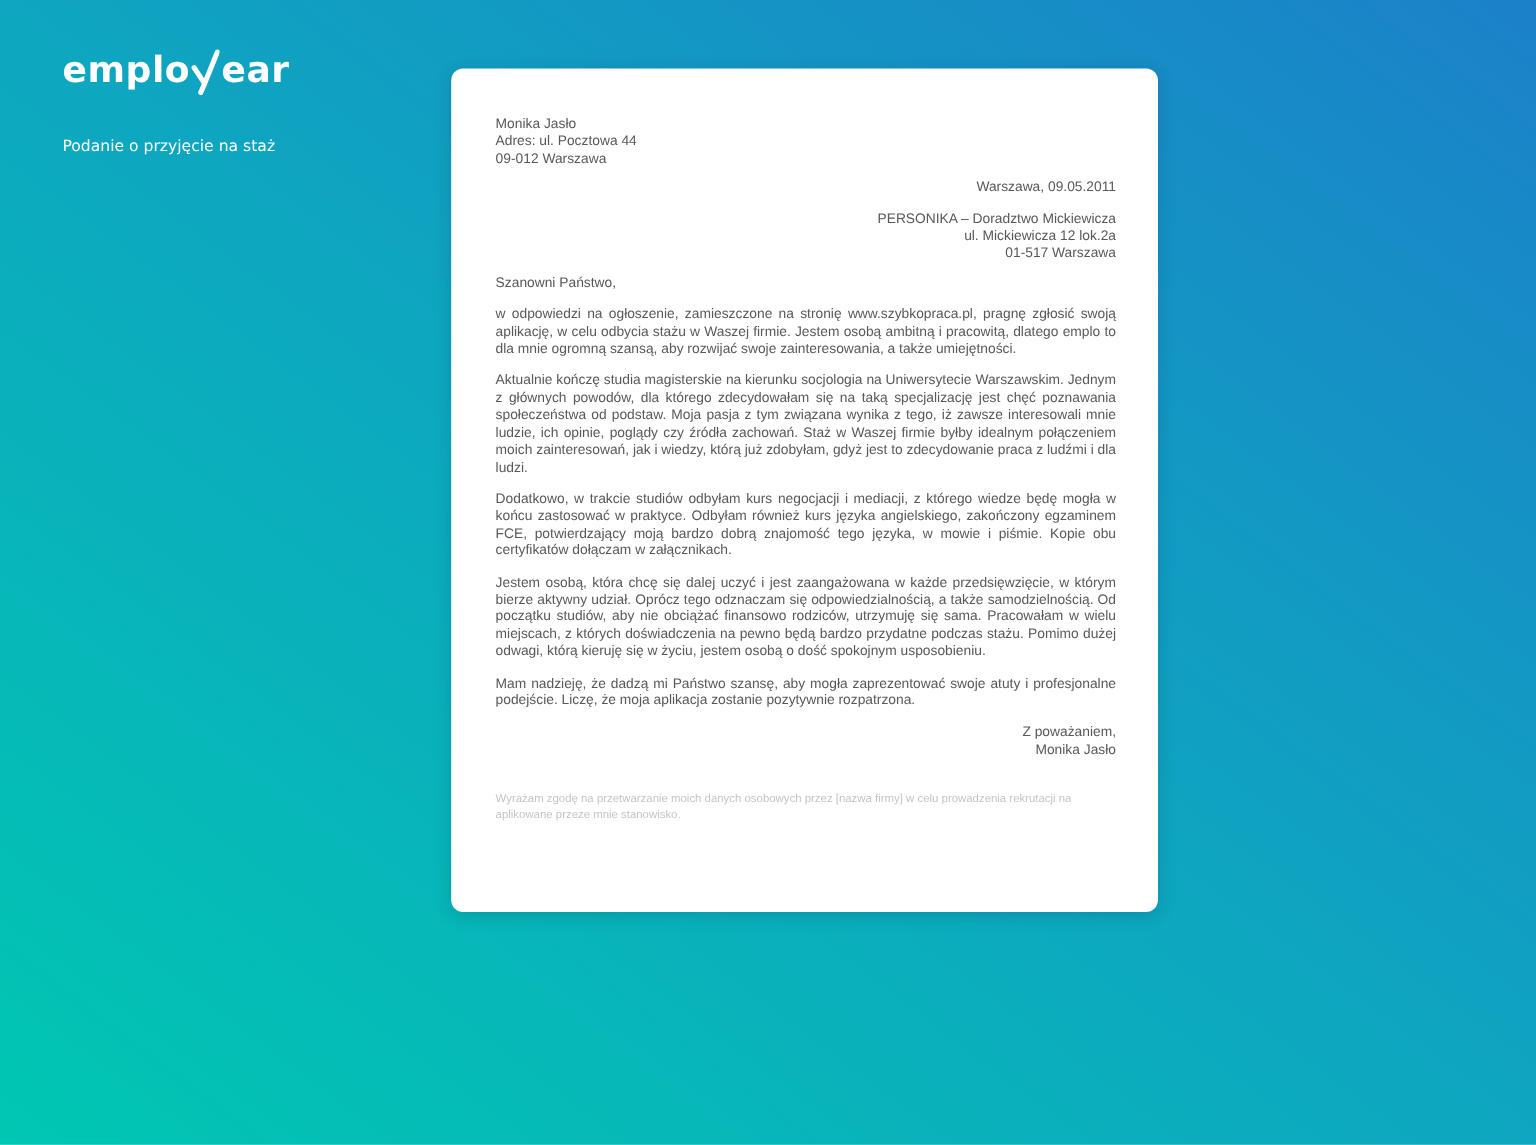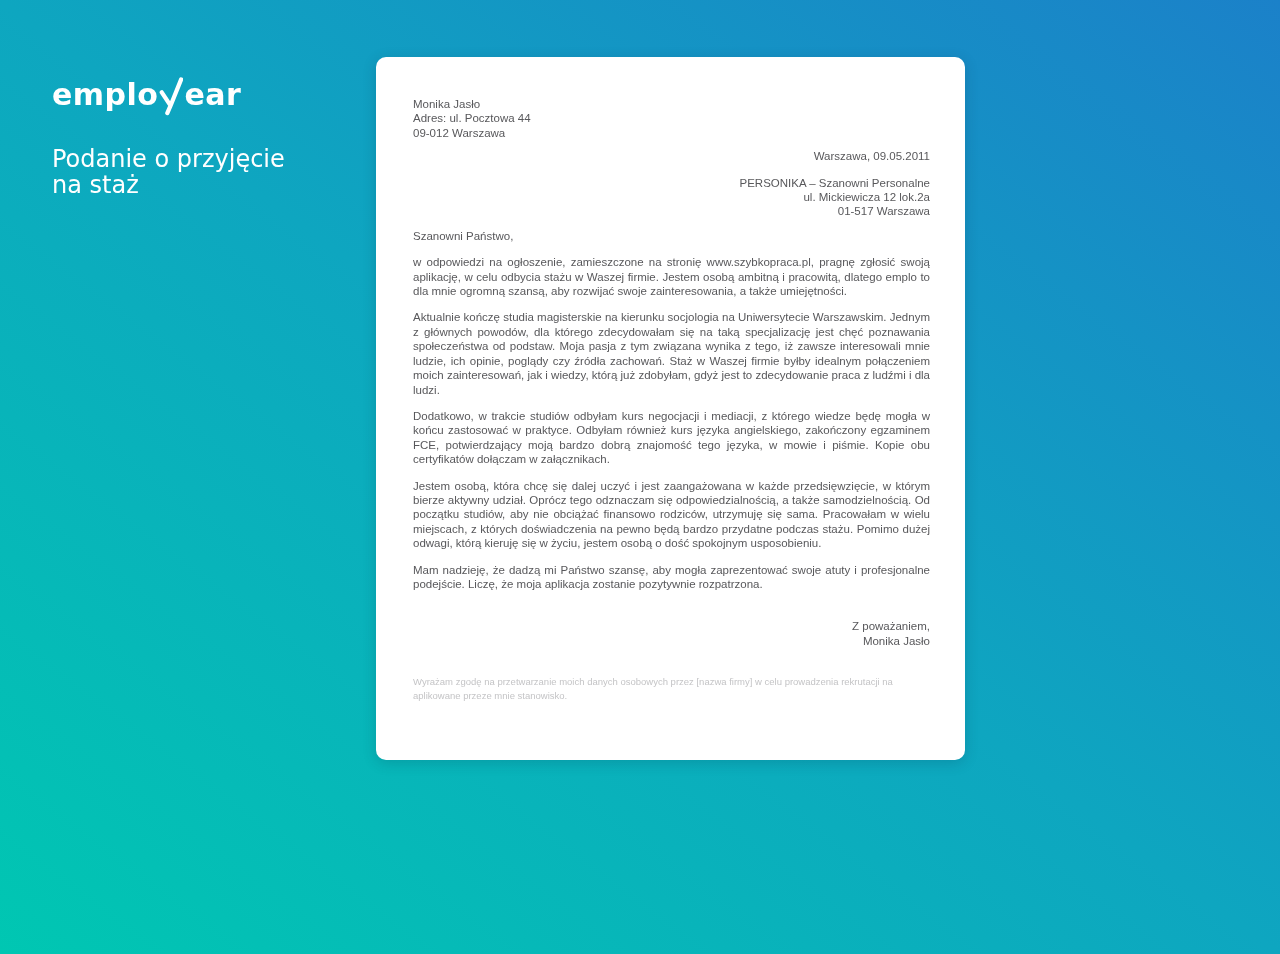--- a/index.html
+++ b/index.html
@@ -10,42 +10,41 @@
     position: relative;
   }
 
   
   .sidebar {
     position: absolute;
     left: 52px;
     top: 40px;
     width: 240px;
     color: #ffffff;
-    margin-top: 36px;
   }
   .logo {
     display: flex;
     align-items: flex-start;
     font-family: "DejaVu Sans", sans-serif;
     font-size: 30px;
     font-weight: 600;
     letter-spacing: 0.5px;
     line-height: 38px;
     cursor: pointer;
   }
   .logo .y-glyph {
     width: 24px;
     height: 40px;
     margin: 0 1px;
     display: block;
   }
   .page-title {
     margin-top: 30px;
     font-family: "DejaVu Sans", sans-serif;
-    font-size: 24px;
+    font-size: 13px;
     font-weight: 400;
     line-height: 26px;
   }
 
   
   .letter-card {
     position: absolute;
     left: 376px;
     top: 57px;
     width: 589px;
@@ -62,21 +61,21 @@
 
   .letter-header { display: flex; justify-content: space-between; }
   .contact-block { text-align: right; }
 
   .date-line { text-align: right; margin-top: 9px; }
   .recipient-block { text-align: right; margin-top: 12px; }
 
   .salutation { margin-top: 10px; }
   .para { margin-top: 12px; text-align: justify; }
 
-  .closing-block { text-align: right; margin-top: 28px; }
+  .closing-block { text-align: right; margin-top: 12px; }
 
   .footer-note {
     margin-top: 27px;
     font-size: 9.5px;
     line-height: 14px;
     color: #c4c4c6;
     text-align: left;
   }
 </style>
 </head>
@@ -99,21 +98,21 @@
     <div class="sender-block">
       <div>Monika Jasło</div>
       <div>Adres: ul. Pocztowa 44</div>
       <div>09-012 Warszawa</div>
     </div>
   </div>
 
   <div class="date-line">Warszawa, 09.05.2011</div>
 
   <div class="recipient-block">
-    <div>PERSONIKA – Szanowni Personalne</div>
+    <div>PERSONIKA – Doradztwo Mickiewicza</div>
     <div>ul. Mickiewicza 12 lok.2a</div>
     <div>01-517 Warszawa</div>
   </div>
 
   <p class="salutation">Szanowni Państwo,</p>
 
   <p class="para">w odpowiedzi na ogłoszenie, zamieszczone na stronię www.szybkopraca.pl, pragnę zgłosić swoją aplikację, w celu odbycia stażu w Waszej firmie. Jestem osobą ambitną i pracowitą, dlatego emplo to dla mnie ogromną szansą, aby rozwijać swoje zainteresowania, a także umiejętności.</p>
   <p class="para">Aktualnie kończę studia magisterskie na kierunku socjologia na Uniwersytecie Warszawskim. Jednym z głównych powodów, dla którego zdecydowałam się na taką specjalizację jest chęć poznawania społeczeństwa od podstaw. Moja pasja z tym związana wynika z tego, iż zawsze interesowali mnie ludzie, ich opinie, poglądy czy źródła zachowań. Staż w Waszej firmie byłby idealnym połączeniem moich zainteresowań, jak i wiedzy, którą już zdobyłam, gdyż jest to zdecydowanie praca z ludźmi i dla ludzi.</p>
   <p class="para">Dodatkowo, w trakcie studiów odbyłam kurs negocjacji i mediacji, z którego wiedze będę mogła w końcu zastosować w praktyce. Odbyłam również kurs języka angielskiego, zakończony egzaminem FCE, potwierdzający moją bardzo dobrą znajomość tego języka, w mowie i piśmie. Kopie obu certyfikatów dołączam w załącznikach.</p>
   <p class="para">Jestem osobą, która chcę się dalej uczyć i jest zaangażowana w każde przedsięwzięcie, w którym bierze aktywny udział. Oprócz tego odznaczam się odpowiedzialnością, a także samodzielnością. Od początku studiów, aby nie obciążać finansowo rodziców, utrzymuję się sama. Pracowałam w wielu miejscach, z których doświadczenia na pewno będą bardzo przydatne podczas stażu. Pomimo dużej odwagi, którą kieruję się w życiu, jestem osobą o dość spokojnym usposobieniu.</p>

